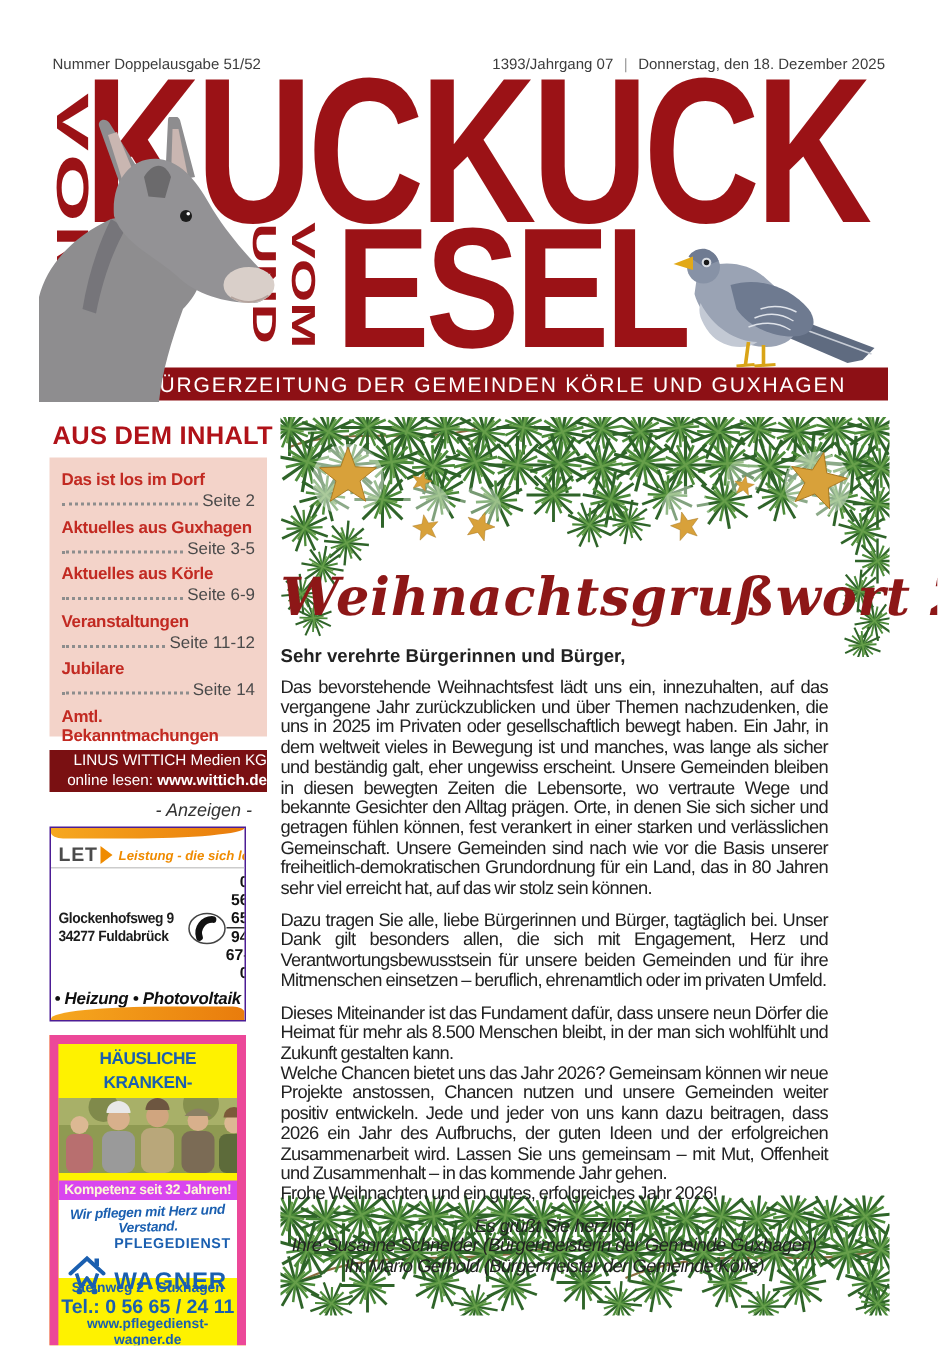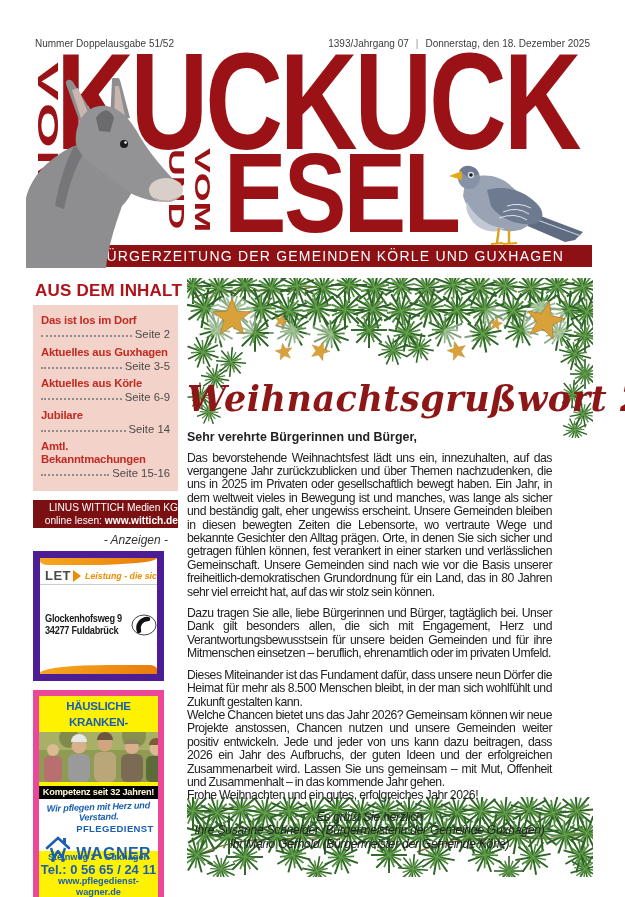--- a/index.html
+++ b/index.html
@@ -53,21 +53,21 @@
   .toc-dots{flex:1;border-bottom:2px dotted #8d8d8d;margin:0 3px 3px 0;}
   .toc-page{font-size:11.3px;color:#4a4a4a;white-space:nowrap;}
 
   .pubbox{position:absolute;left:33px;top:500px;width:145px;height:28px;background:var(--dark-red-box);
           color:#fff;font-size:10.2px;line-height:13px;box-sizing:border-box;padding:1px 0 0 8px;text-align:right;}
   .pub-url{font-weight:700;}
   .anz{position:absolute;left:33px;top:533px;width:135px;text-align:right;font-size:12px;
        font-style:italic;color:#333;}
 
   
-  .ad1{position:absolute;left:33px;top:551px;width:131px;height:130px;border:7px solid #4c1d95;
+  .ad1{position:absolute;left:33px;top:551px;width:131px;height:130px;border:1px solid #4c1d95;
        background:#fff;box-sizing:border-box;overflow:hidden;}
   .ad1-topband{height:7px;background:linear-gradient(90deg,#f6a81f,#e97c0c);border-radius:0 0 60% 8px/0 0 7px 4px;}
   .ad1-logorow{display:flex;align-items:center;padding:3px 4px 1px 5px;}
   .ad1-let{font-size:13px;font-weight:900;color:#4b4b4b;letter-spacing:.5px;}
   .ad1-arrow{width:0;height:0;border-left:8px solid var(--orange);border-top:6px solid transparent;
              border-bottom:6px solid transparent;margin-left:2px;}
   .ad1-tag{font-size:8.8px;font-weight:700;font-style:italic;color:var(--orange);margin-left:4px;white-space:nowrap;}
   .ad1-addr-row{display:flex;align-items:center;padding:3px 3px 2px 5px;border-top:1px solid #ccc;}
   .ad1-addr{font-size:10px;font-weight:700;color:#1c1c1c;line-height:12px;letter-spacing:-.3px;
             transform:scaleX(.92);transform-origin:left center;white-space:nowrap;}
@@ -77,21 +77,21 @@
                 line-height:15px;padding-top:2px;letter-spacing:-.2px;}
   .ad1-botband{position:absolute;bottom:0;left:0;right:0;height:9px;
                background:linear-gradient(90deg,#f6a81f,#e97c0c);border-radius:60% 8px 0 0/8px 4px 0 0;}
 
   
   .ad2{position:absolute;left:33px;top:690px;width:131px;height:220px;border:6px solid #ec4899;
        box-sizing:border-box;overflow:hidden;background:var(--yellow);}
   .ad2-head{height:34px;background:var(--yellow);text-align:center;font-size:11.5px;font-weight:800;
             color:var(--blue);line-height:16px;padding-top:2px;letter-spacing:-.3px;}
   .ad2-photo{height:50px;}
-  .ad2-badge{height:13px;background:#000000;color:#fdf9d8;font-size:9.2px;font-weight:700;
+  .ad2-badge{height:13px;background:#d946ef;color:#fdf9d8;font-size:9.2px;font-weight:700;
              text-align:center;line-height:13px;letter-spacing:-.2px;}
   .ad2-mid{height:52px;background:#fff;text-align:center;}
   .ad2-slogan{font-size:9.2px;font-weight:700;font-style:italic;color:var(--blue);
               padding-top:3px;transform:rotate(-2deg);letter-spacing:-.2px;}
   .ad2-logorow{display:flex;align-items:flex-end;justify-content:center;margin-top:2px;}
   .ad2-nametxt{text-align:left;color:var(--blue);margin-left:3px;}
   .ad2-name1{font-size:9.5px;font-weight:700;letter-spacing:.4px;line-height:10px;}
   .ad2-name2{font-size:16px;font-weight:900;letter-spacing:.5px;line-height:16px;margin-top:12px;}
   .ad2-foot{background:var(--yellow);text-align:center;color:var(--blue);}
   .ad2-addr{font-size:9.2px;font-weight:700;line-height:11px;padding-top:1px;}
@@ -175,20 +175,27 @@
       <div class="toc-leader">
           <span class="toc-dots"></span>
           <span class="toc-page">Seite 3-5</span>
         </div>
     </div>
     <div class="toc-item">
       <div class="toc-title">Aktuelles aus Körle</div>
       <div class="toc-leader">
           <span class="toc-dots"></span>
           <span class="toc-page">Seite 6-9</span>
+        </div>
+    </div>
+    <div class="toc-item">
+      <div class="toc-title">Veranstaltungen</div>
+      <div class="toc-leader">
+          <span class="toc-dots"></span>
+          <span class="toc-page">Seite 11-12</span>
         </div>
     </div>
     <div class="toc-item">
       <div class="toc-title">Jubilare</div>
       <div class="toc-leader">
           <span class="toc-dots"></span>
           <span class="toc-page">Seite 14</span>
         </div>
     </div>
     <div class="toc-item">

